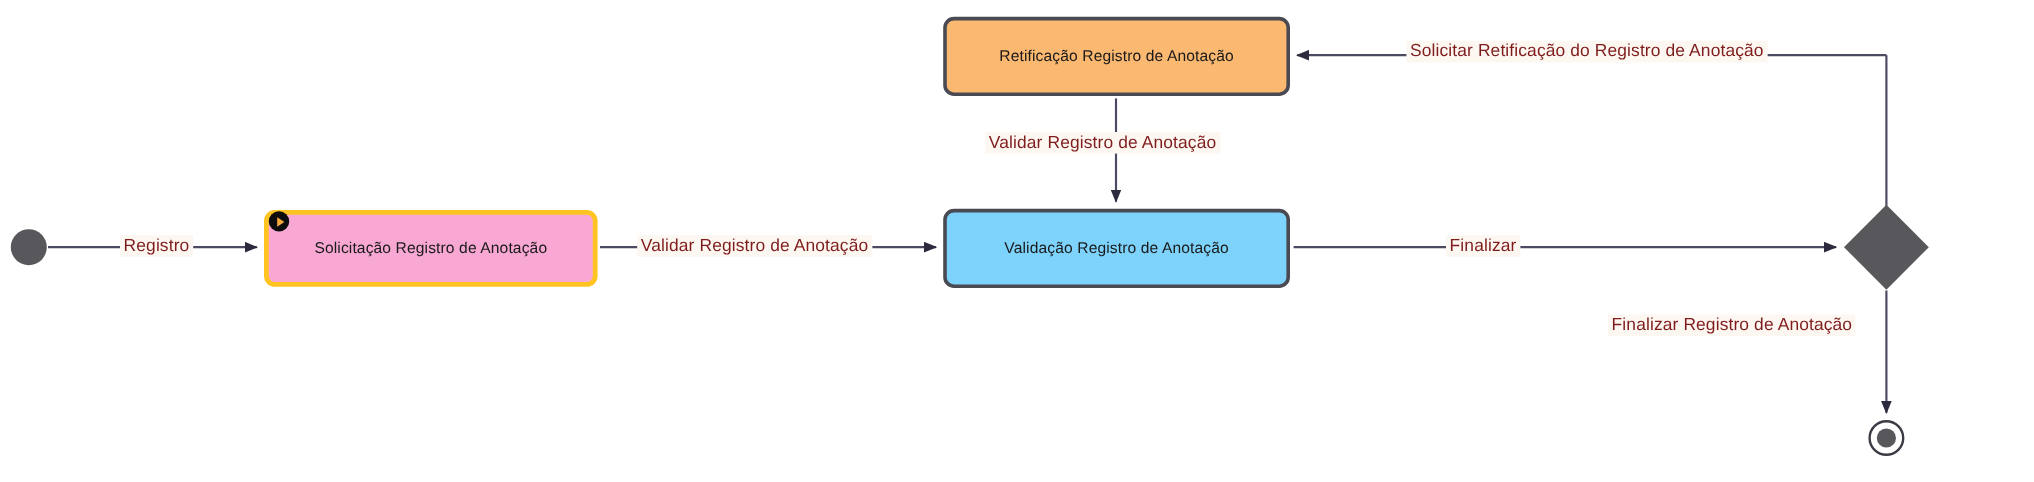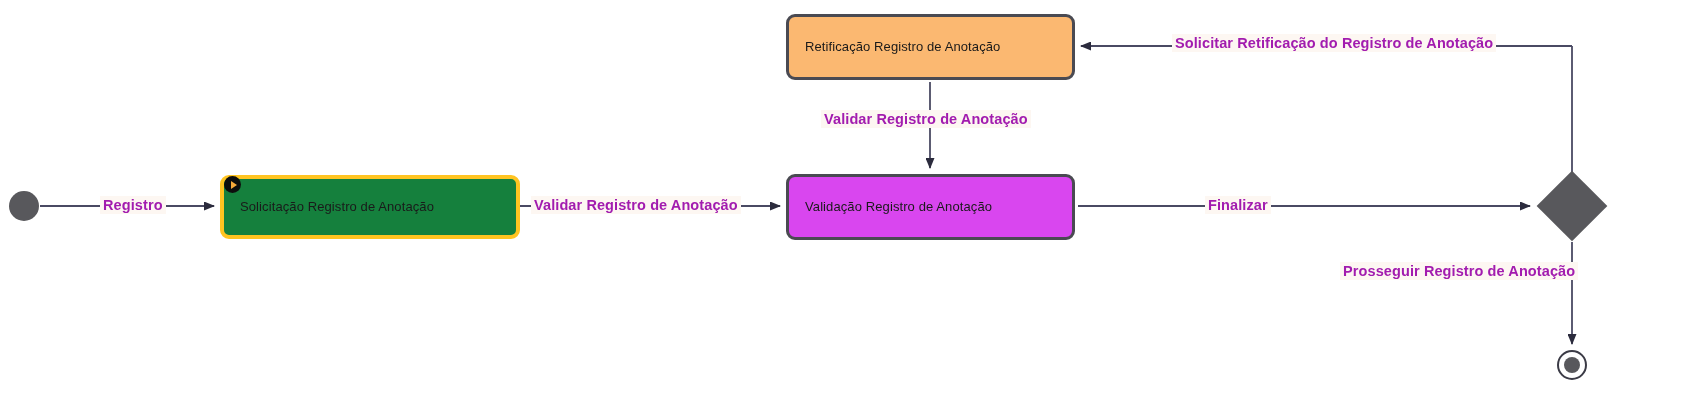--- a/index.html
+++ b/index.html
@@ -26,54 +26,54 @@
     height: 402px;
   }
 
   
   .state-box {
     position: absolute;
     box-sizing: border-box;
     border-radius: 9px;
     display: flex;
     align-items: center;
-    justify-content: flex-start;
+    justify-content: center;
     text-align: center;
   }
   .state-label {
     font-size: 13px;
     color: #1a1a1a;
     font-family: "Liberation Sans", sans-serif;
     letter-spacing: 0.1px;
     line-height: 1.2;
     padding: 0 16px;
   }
 
   .box-solicitacao {
     left: 220px;
     top: 175px;
-    width: 300px;
+    width: 278px;
     height: 64px;
-    background: #15803d;
+    background: #f9a8d4;
     border: 4px solid #ffc421;
   }
   .box-retificacao {
     left: 786px;
     top: 14px;
     width: 289px;
     height: 66px;
     background: #fbb871;
     border: 3px solid #4a4a52;
   }
   .box-validacao {
     left: 786px;
     top: 174px;
     width: 289px;
     height: 66px;
-    background: #d946ef;
+    background: #7dd3fc;
     border: 3px solid #4a4a52;
   }
 
   
   .play-marker {
     position: absolute;
     left: 224px;
     top: 176px;
     width: 17px;
     height: 17px;
@@ -136,22 +136,22 @@
     width: 50px;
     height: 50px;
     background: #58585c;
     transform: rotate(45deg);
   }
 
   
   .edge-label {
     position: absolute;
     font-size: 14.5px;
-    font-weight: bold;
-    color: #a21caf;
+    font-weight: normal;
+    color: #7f1d1d;
     background: #fdf7f2;
     white-space: nowrap;
     padding: 1px 3px;
     letter-spacing: 0.1px;
     font-family: "Liberation Sans", sans-serif;
   }
   .lbl-iniciar      { left: 100px;  top: 196px; }
   .lbl-validar1     { left: 531px;  top: 196px; }
   .lbl-validar2     { left: 821px;  top: 110px; }
   .lbl-solicitar    { left: 1172px; top: 34px;  }
@@ -215,15 +215,15 @@
   <div class="edge-label lbl-iniciar">Registro</div>
 
   <div class="edge-label lbl-validar1">Validar Registro de Anotação</div>
 
   <div class="edge-label lbl-validar2">Validar Registro de Anotação</div>
 
   <div class="edge-label lbl-solicitar">Solicitar Retificação do Registro de Anotação</div>
 
   <div class="edge-label lbl-prosseguir">Finalizar</div>
 
-  <div class="edge-label lbl-finalizar">Prosseguir Registro de Anotação</div>
+  <div class="edge-label lbl-finalizar">Finalizar Registro de Anotação</div>
 
 </div>
 
 </body></html>

